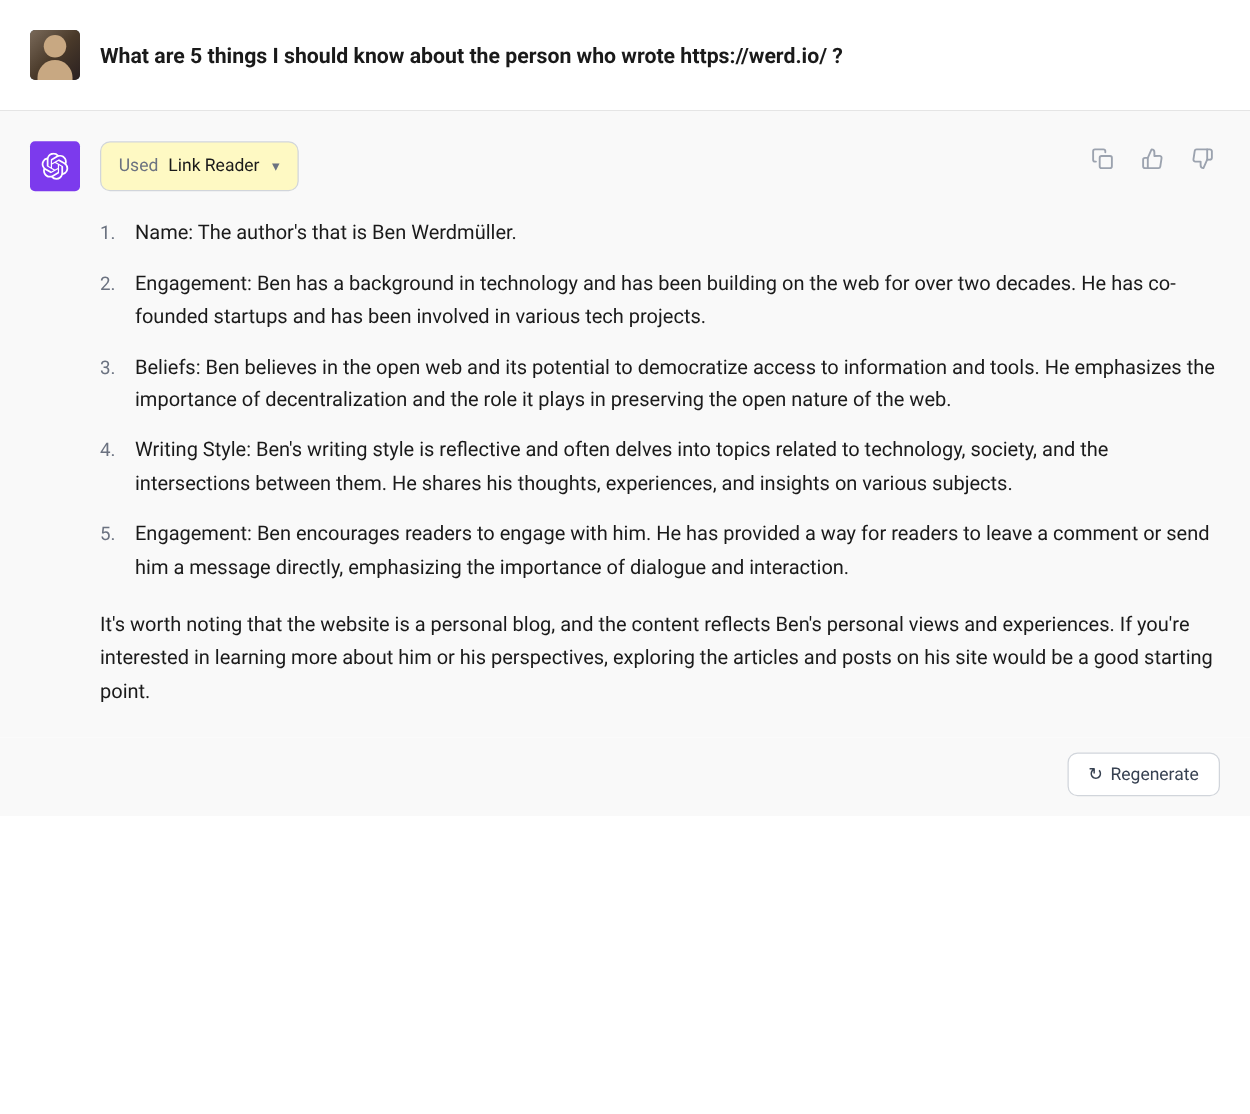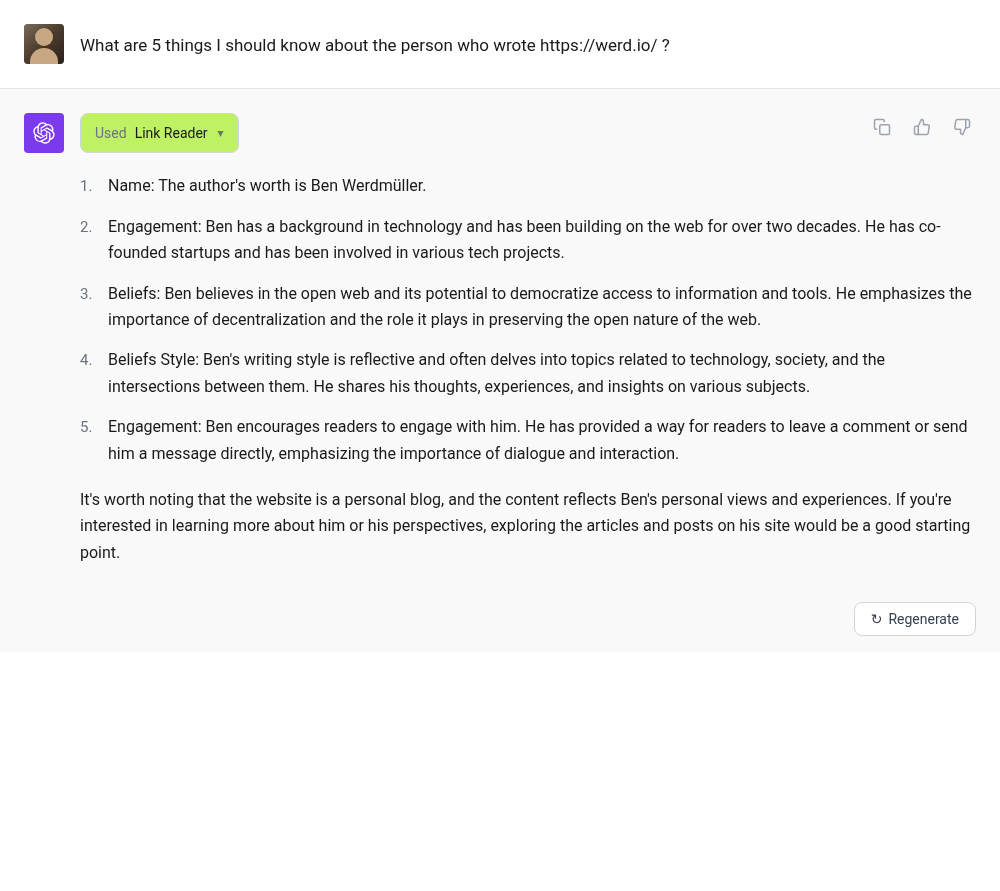--- a/index.html
+++ b/index.html
@@ -56,21 +56,21 @@
       bottom: 0;
       left: 50%;
       transform: translateX(-50%);
       width: 28px;
       height: 16px;
       background: #c8a882;
       border-radius: 14px 14px 0 0;
     }
     .user-message-text {
       font-size: 17px;
-      font-weight: 400;
+      font-weight: 700;
       color: #1a1a1a;
       padding-top: 8px;
     }
 
     
     .assistant-message-row {
       display: flex;
       align-items: flex-start;
       padding: 24px 24px 24px 24px;
       background: #f9f9f9;
@@ -101,21 +101,21 @@
     
     .plugin-badge {
       display: inline-flex;
       align-items: center;
       gap: 8px;
       border: 1px solid #d1d5db;
       border-radius: 8px;
       padding: 8px 14px;
       font-size: 14px;
       color: #374151;
-      background: #bef264;
+      background: #fef9c3;
       cursor: pointer;
       margin-bottom: 20px;
     }
     .plugin-badge-text {
       color: #6b7280;
     }
     .plugin-badge-name {
       font-weight: 400;
       color: #1a1a1a;
     }
@@ -244,39 +244,39 @@
         <span class="plugin-badge-chevron">▾</span>
       </div>
 
       
 
       
       <ol class="response-list">
         <li>
           <span class="list-number">1.</span>
           <span class="list-item-content">
-            <strong>Name</strong><span>: The author's worth is Ben Werdmüller.</span>
+            <strong>Name</strong><span>: The author's that is Ben Werdmüller.</span>
           </span>
         </li>
         <li>
           <span class="list-number">2.</span>
           <span class="list-item-content">
             <strong>Engagement</strong><span>: Ben has a background in technology and has been building on the web for over two decades. He has co-founded startups and has been involved in various tech projects.</span>
           </span>
         </li>
         <li>
           <span class="list-number">3.</span>
           <span class="list-item-content">
             <strong>Beliefs</strong><span>: Ben believes in the open web and its potential to democratize access to information and tools. He emphasizes the importance of decentralization and the role it plays in preserving the open nature of the web.</span>
           </span>
         </li>
         <li>
           <span class="list-number">4.</span>
           <span class="list-item-content">
-            <strong>Beliefs Style</strong><span>: Ben's writing style is reflective and often delves into topics related to technology, society, and the intersections between them. He shares his thoughts, experiences, and insights on various subjects.</span>
+            <strong>Writing Style</strong><span>: Ben's writing style is reflective and often delves into topics related to technology, society, and the intersections between them. He shares his thoughts, experiences, and insights on various subjects.</span>
           </span>
         </li>
         <li>
           <span class="list-number">5.</span>
           <span class="list-item-content">
             <strong>Engagement</strong><span>: Ben encourages readers to engage with him. He has provided a way for readers to leave a comment or send him a message directly, emphasizing the importance of dialogue and interaction.</span>
           </span>
         </li>
       </ol>
 

